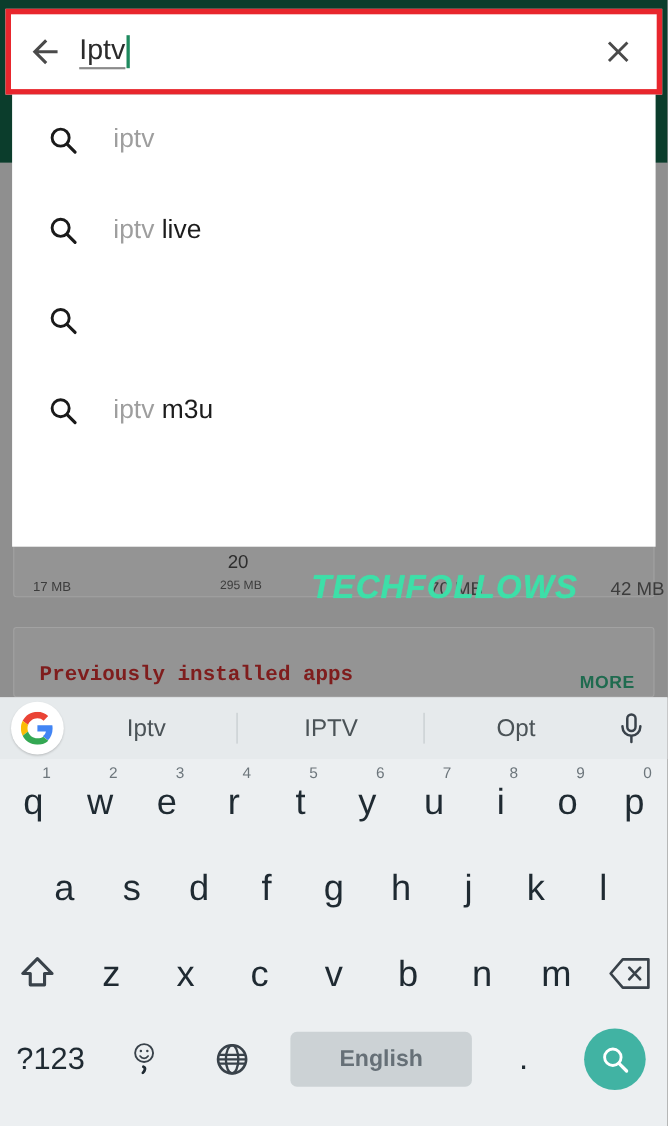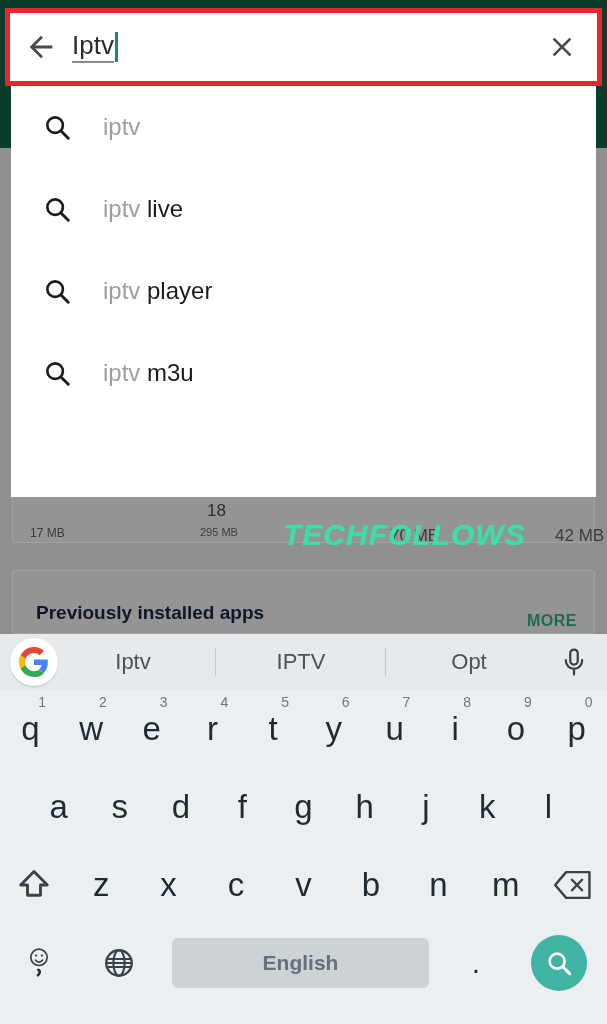--- a/index.html
+++ b/index.html
@@ -44,21 +44,21 @@
     position: absolute; right: 14px; top: 222px;
     font-size: 16px; color: #4a4a4a;
   }
   .bg-size-a { position: absolute; left: 30px; top: 526px; font-size: 12px; color: #3c3c3c; }
   .bg-size-b { position: absolute; left: 200px; top: 526px; font-size: 11px; color: #3c3c3c; }
   .bg-size-c { position: absolute; left: 390px; top: 526px; font-size: 17px; color: #3c3c3c; }
   .bg-size-d { position: absolute; left: 555px; top: 526px; font-size: 17px; color: #3c3c3c; }
   .bg-count   { position: absolute; left: 207px; top: 501px; font-size: 17px; color: #2d2d2d; }
   .bg-prev-title {
     position: absolute; left: 36px; top: 602px;
-    font-size: 19px; font-weight: bold; color: #0f172a;
+    font-size: 19px; font-weight: bold; color: #7f1d1d; font-family: Liberation Mono, monospace;
   }
   .bg-more {
     position: absolute; right: 30px; top: 612px;
     font-size: 16px; font-weight: bold; color: #1f6b4f; letter-spacing: .5px;
   }
   .watermark {
     position: absolute; left: 283px; top: 518px;
     font-size: 30px; font-weight: bold; font-style: italic;
     color: #3ddfa8; letter-spacing: 1px;
     text-shadow: 0 0 1px #3ddfa8;
@@ -205,21 +205,21 @@
     <div class="bg-header"></div>
     <div class="bg-header-letter">U</div>
     <div class="bg-dim"></div>
 
     <div class="bg-card bg-card-1"></div>
     <div class="bg-card bg-card-2"></div>
 
     <div class="bg-appicon">★</div>
     <div class="bg-appname">in</div>
 
-    <div class="bg-count">18</div>
+    <div class="bg-count">20</div>
     <div class="bg-size-a">17 MB</div>
     <div class="bg-size-b">295 MB</div>
     <div class="bg-size-c">70 MB</div>
     <div class="bg-size-d">42 MB</div>
 
     <div class="bg-prev-title">Previously installed apps</div>
     <div class="bg-more">MORE</div>
 
     <div class="watermark">TECHFOLLOWS</div>
   </div>
@@ -267,23 +267,20 @@
       </div>
     </div>
 
 
     <div class="sugg-row">
       <div class="sugg-icon">
         <svg width="30" height="30" viewBox="0 0 24 24">
           <circle cx="10.5" cy="10.5" r="6.2" fill="none" stroke="#1a1a1a" stroke-width="2.1"></circle>
           <line x1="15.2" y1="15.2" x2="21" y2="21" stroke="#1a1a1a" stroke-width="2.3" stroke-linecap="round"></line>
         </svg>
-      </div>
-      <div class="sugg-text">
-        <span class="sugg-pre">iptv </span><span class="sugg-post">player</span>
       </div>
     </div>
 
     <div class="sugg-row">
       <div class="sugg-icon">
         <svg width="30" height="30" viewBox="0 0 24 24">
           <circle cx="10.5" cy="10.5" r="6.2" fill="none" stroke="#1a1a1a" stroke-width="2.1"></circle>
           <line x1="15.2" y1="15.2" x2="21" y2="21" stroke="#1a1a1a" stroke-width="2.3" stroke-linecap="round"></line>
         </svg>
       </div>
@@ -421,20 +418,21 @@
           </div>
         <div class="key key-icon">
           <svg width="40" height="34" viewBox="0 0 28 22">
             <path d="M9.2 2h16.3v18H9.2L1.5 11z" fill="none" stroke="#39424a" stroke-width="1.7" stroke-linejoin="round"></path>
             <path d="M13.3 7.3l7 7.4M20.3 7.3l-7 7.4" stroke="#39424a" stroke-width="1.7" stroke-linecap="round"></path>
           </svg>
         </div>
       </div>
 
       <div class="kb-row4">
+        <div class="k-123">?123</div>
         <div class="k-emoji">
           <svg width="28" height="34" viewBox="0 0 24 30">
             <circle cx="12" cy="10" r="7.2" fill="none" stroke="#39424a" stroke-width="1.5"></circle>
             <circle cx="9.4" cy="8.4" r="1" fill="#39424a"></circle>
             <circle cx="14.6" cy="8.4" r="1" fill="#39424a"></circle>
             <path d="M8.8 12.4c.8 1.2 2 1.8 3.2 1.8s2.4-.6 3.2-1.8" fill="none" stroke="#39424a" stroke-width="1.4" stroke-linecap="round"></path>
             <path d="M11.4 21c.9.4 1.5 1.3 1.2 2.3-.2.9-.9 1.9-1.6 2.6" fill="none" stroke="#1f2a32" stroke-width="2.2" stroke-linecap="round"></path>
           </svg>
         </div>
         <div class="k-globe">

